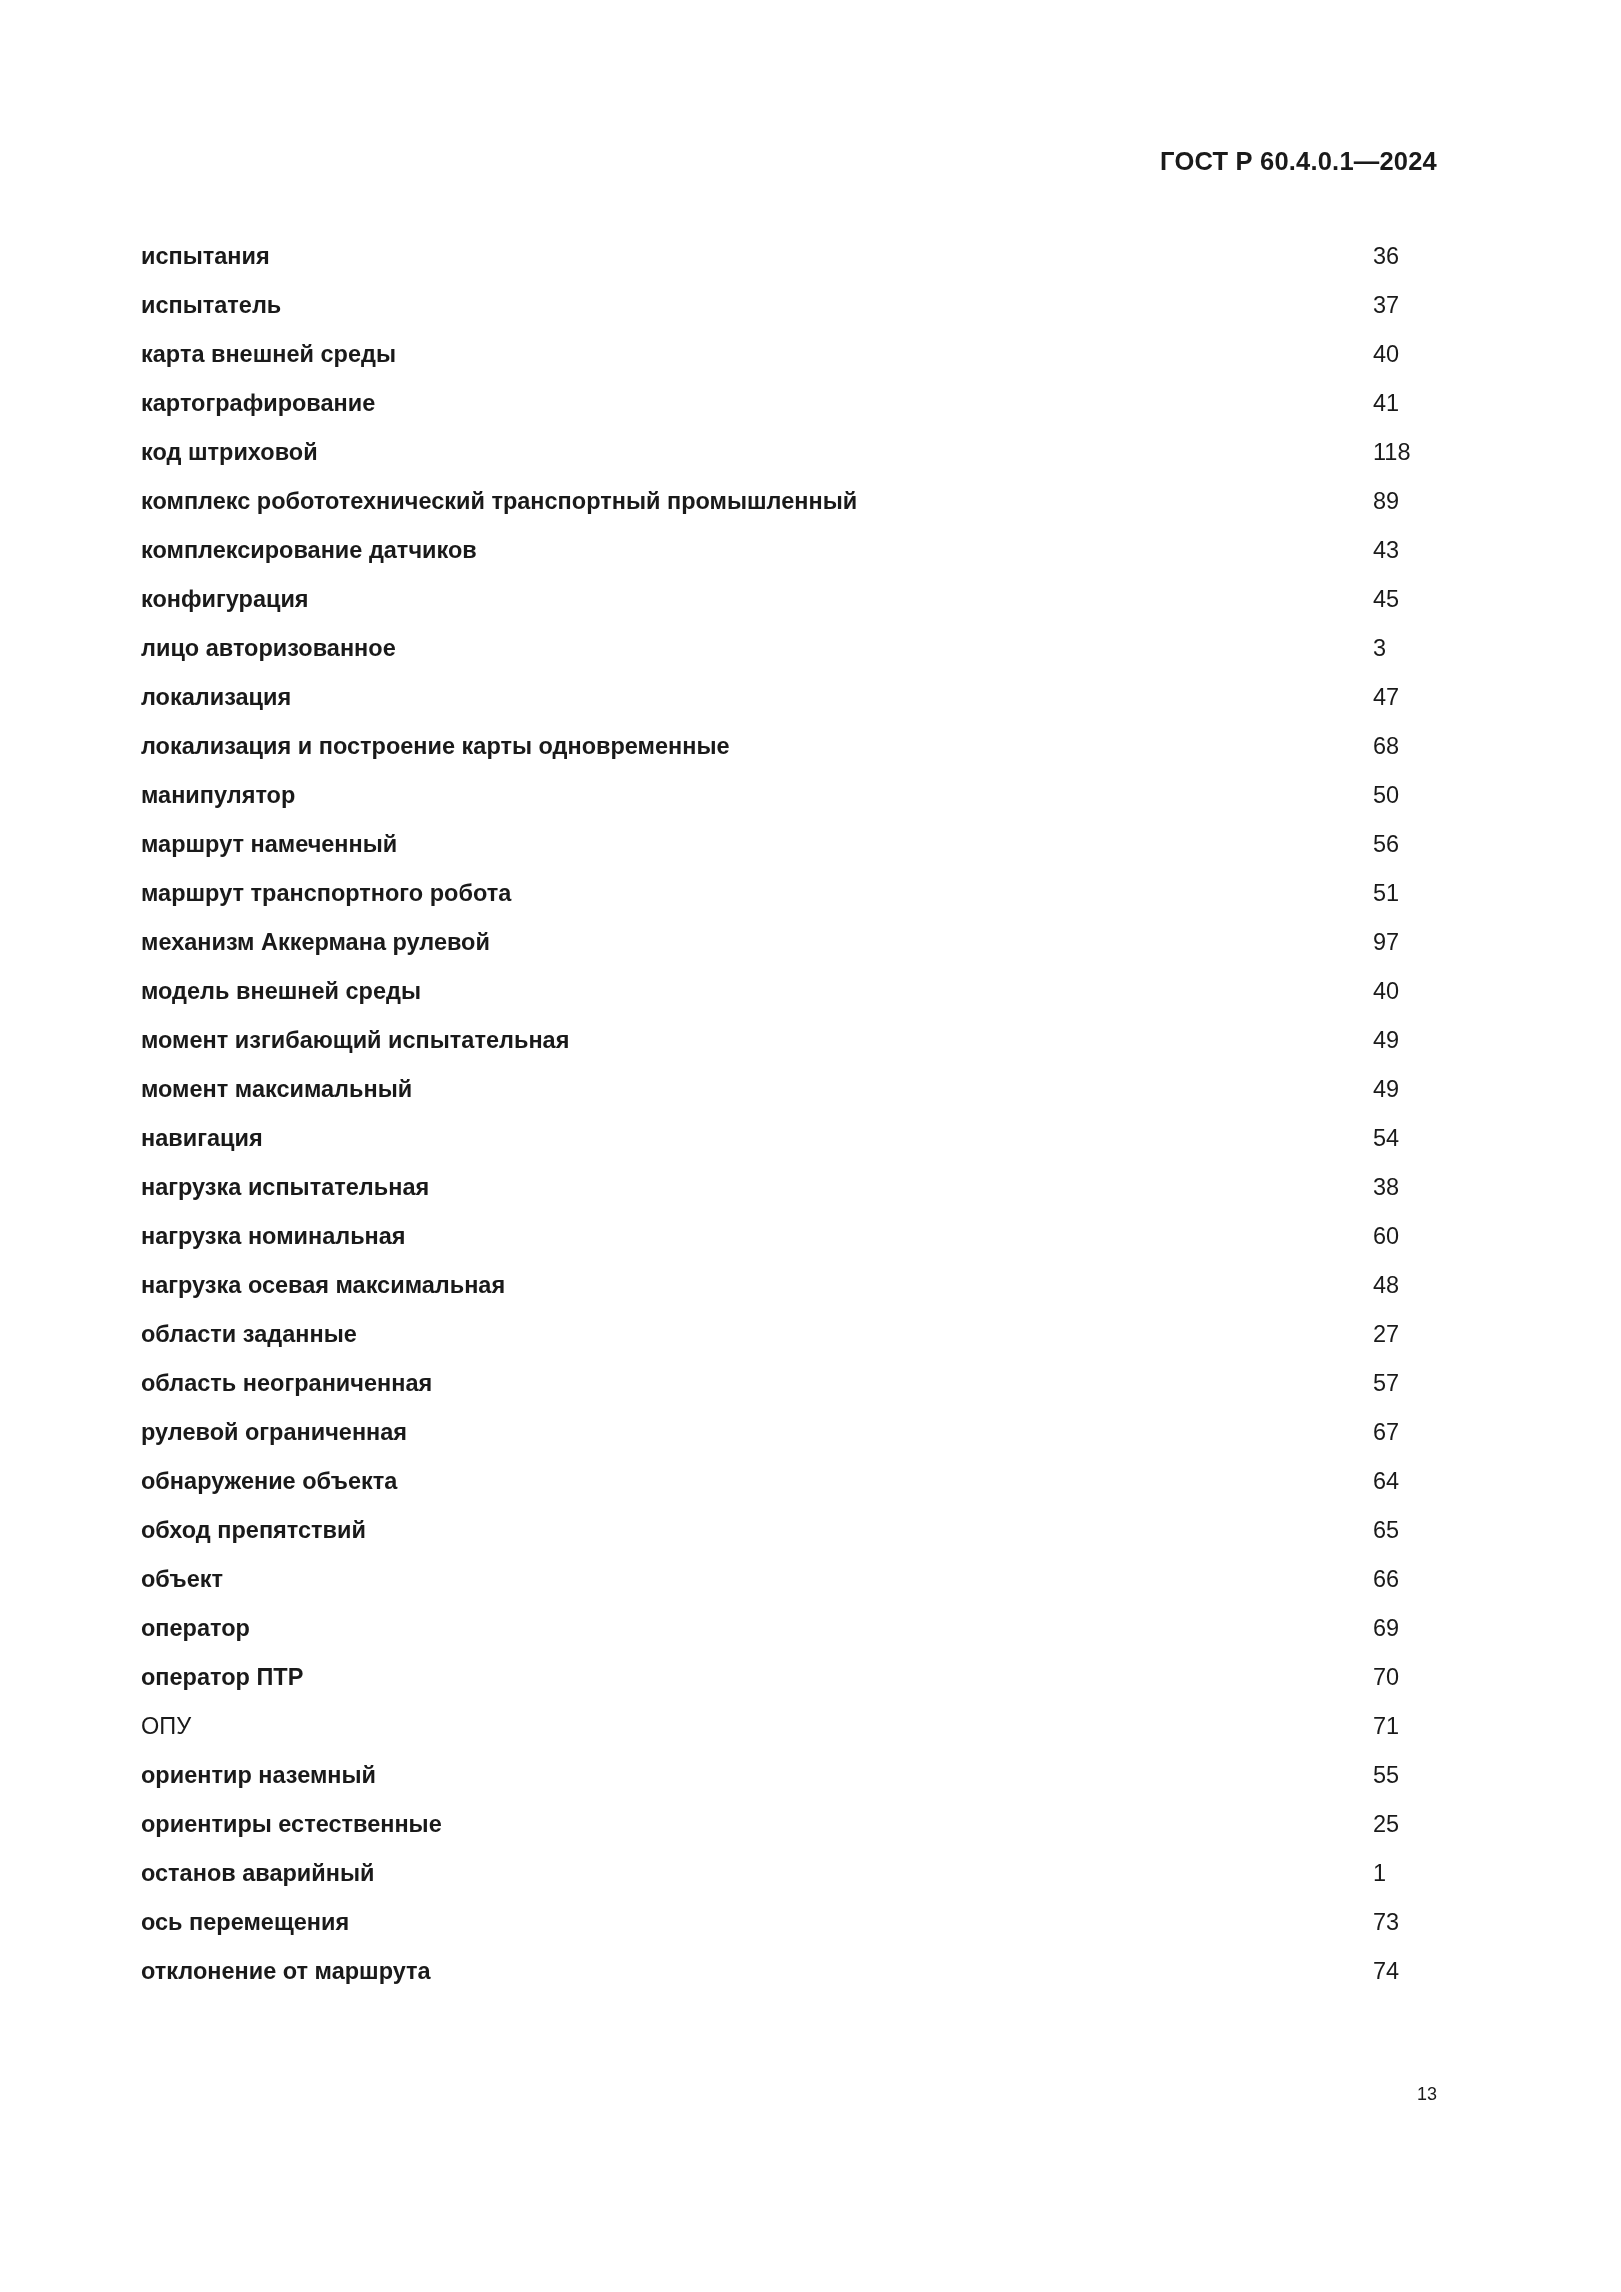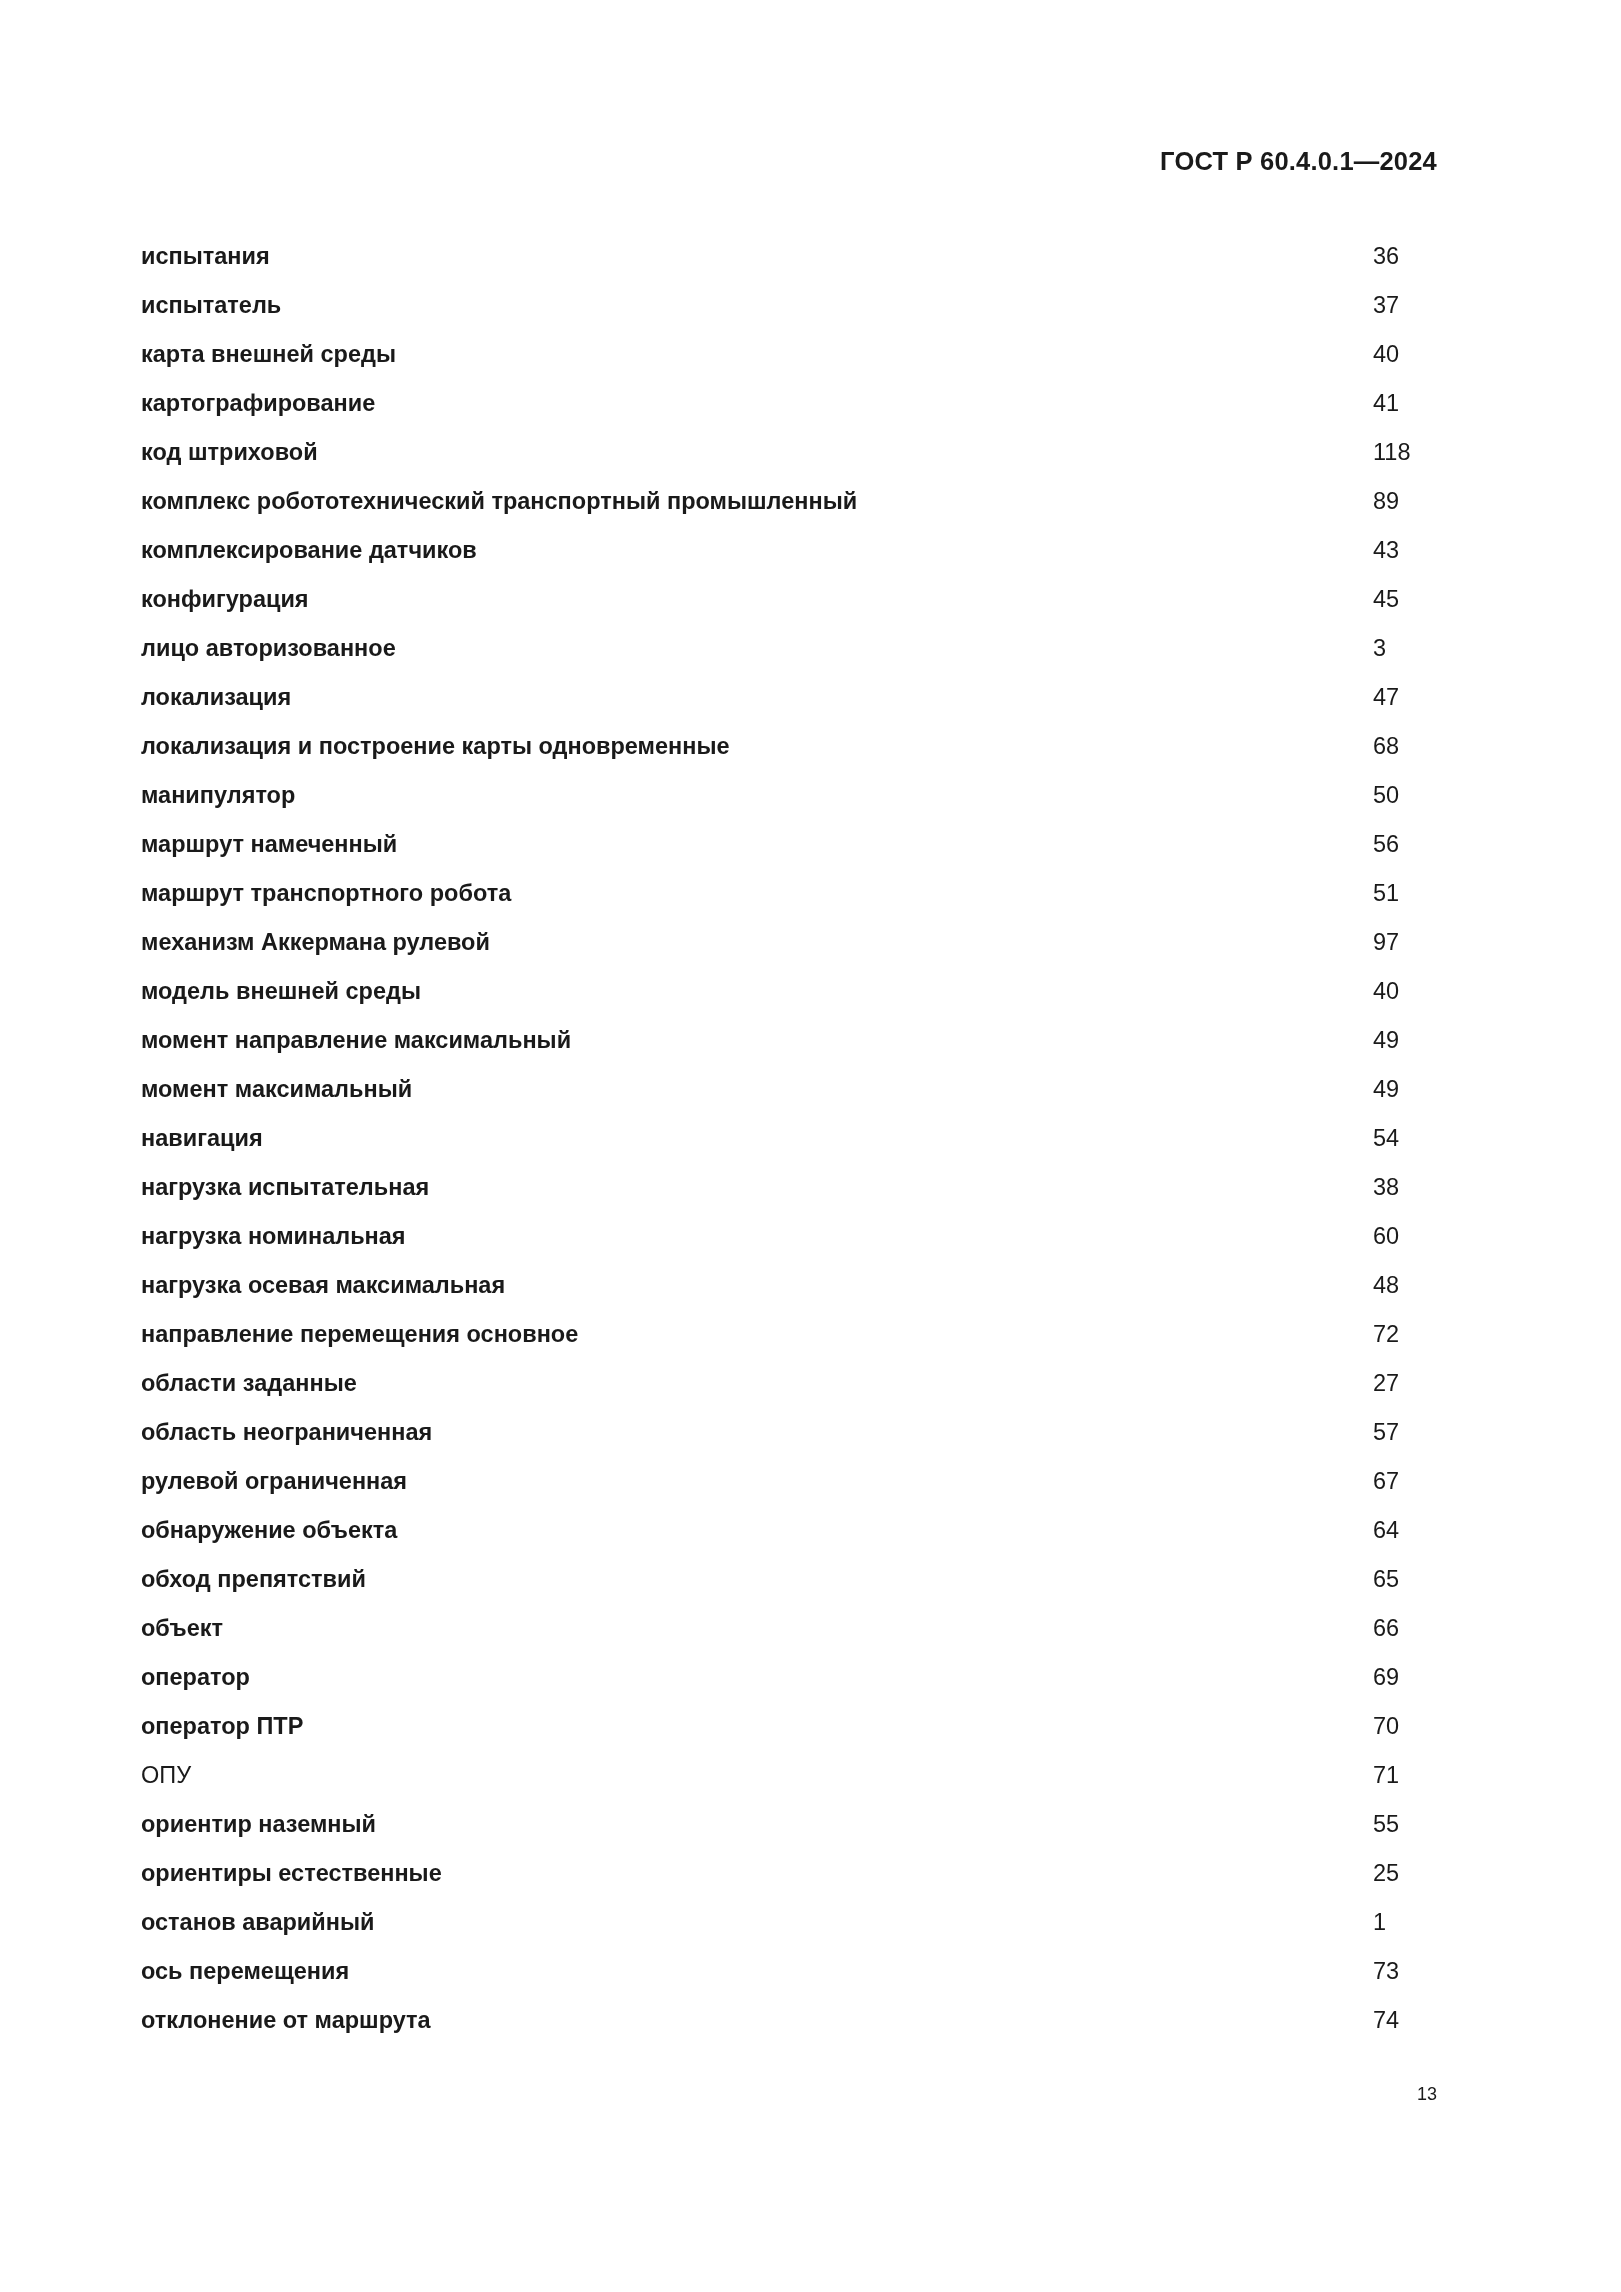--- a/index.html
+++ b/index.html
@@ -127,21 +127,21 @@
     </div>
     <div class="index-row">
       <span class="term">механизм Аккермана рулевой</span>
       <span class="num">97</span>
     </div>
     <div class="index-row">
       <span class="term">модель внешней среды</span>
       <span class="num">40</span>
     </div>
     <div class="index-row">
-      <span class="term">момент направление максимальный</span>
+      <span class="term">момент изгибающий испытательная</span>
       <span class="num">49</span>
     </div>
     <div class="index-row">
       <span class="term">момент максимальный</span>
       <span class="num">49</span>
     </div>
     <div class="index-row">
       <span class="term">навигация</span>
       <span class="num">54</span>
     </div>
@@ -151,24 +151,20 @@
     </div>
     <div class="index-row">
       <span class="term">нагрузка номинальная</span>
       <span class="num">60</span>
     </div>
     <div class="index-row">
       <span class="term">нагрузка осевая максимальная</span>
       <span class="num">48</span>
     </div>
     <div class="index-row">
-      <span class="term">направление перемещения основное</span>
-      <span class="num">72</span>
-    </div>
-    <div class="index-row">
       <span class="term">области заданные</span>
       <span class="num">27</span>
     </div>
     <div class="index-row">
       <span class="term">область неограниченная</span>
       <span class="num">57</span>
     </div>
     <div class="index-row">
       <span class="term">рулевой ограниченная</span>
       <span class="num">67</span>

